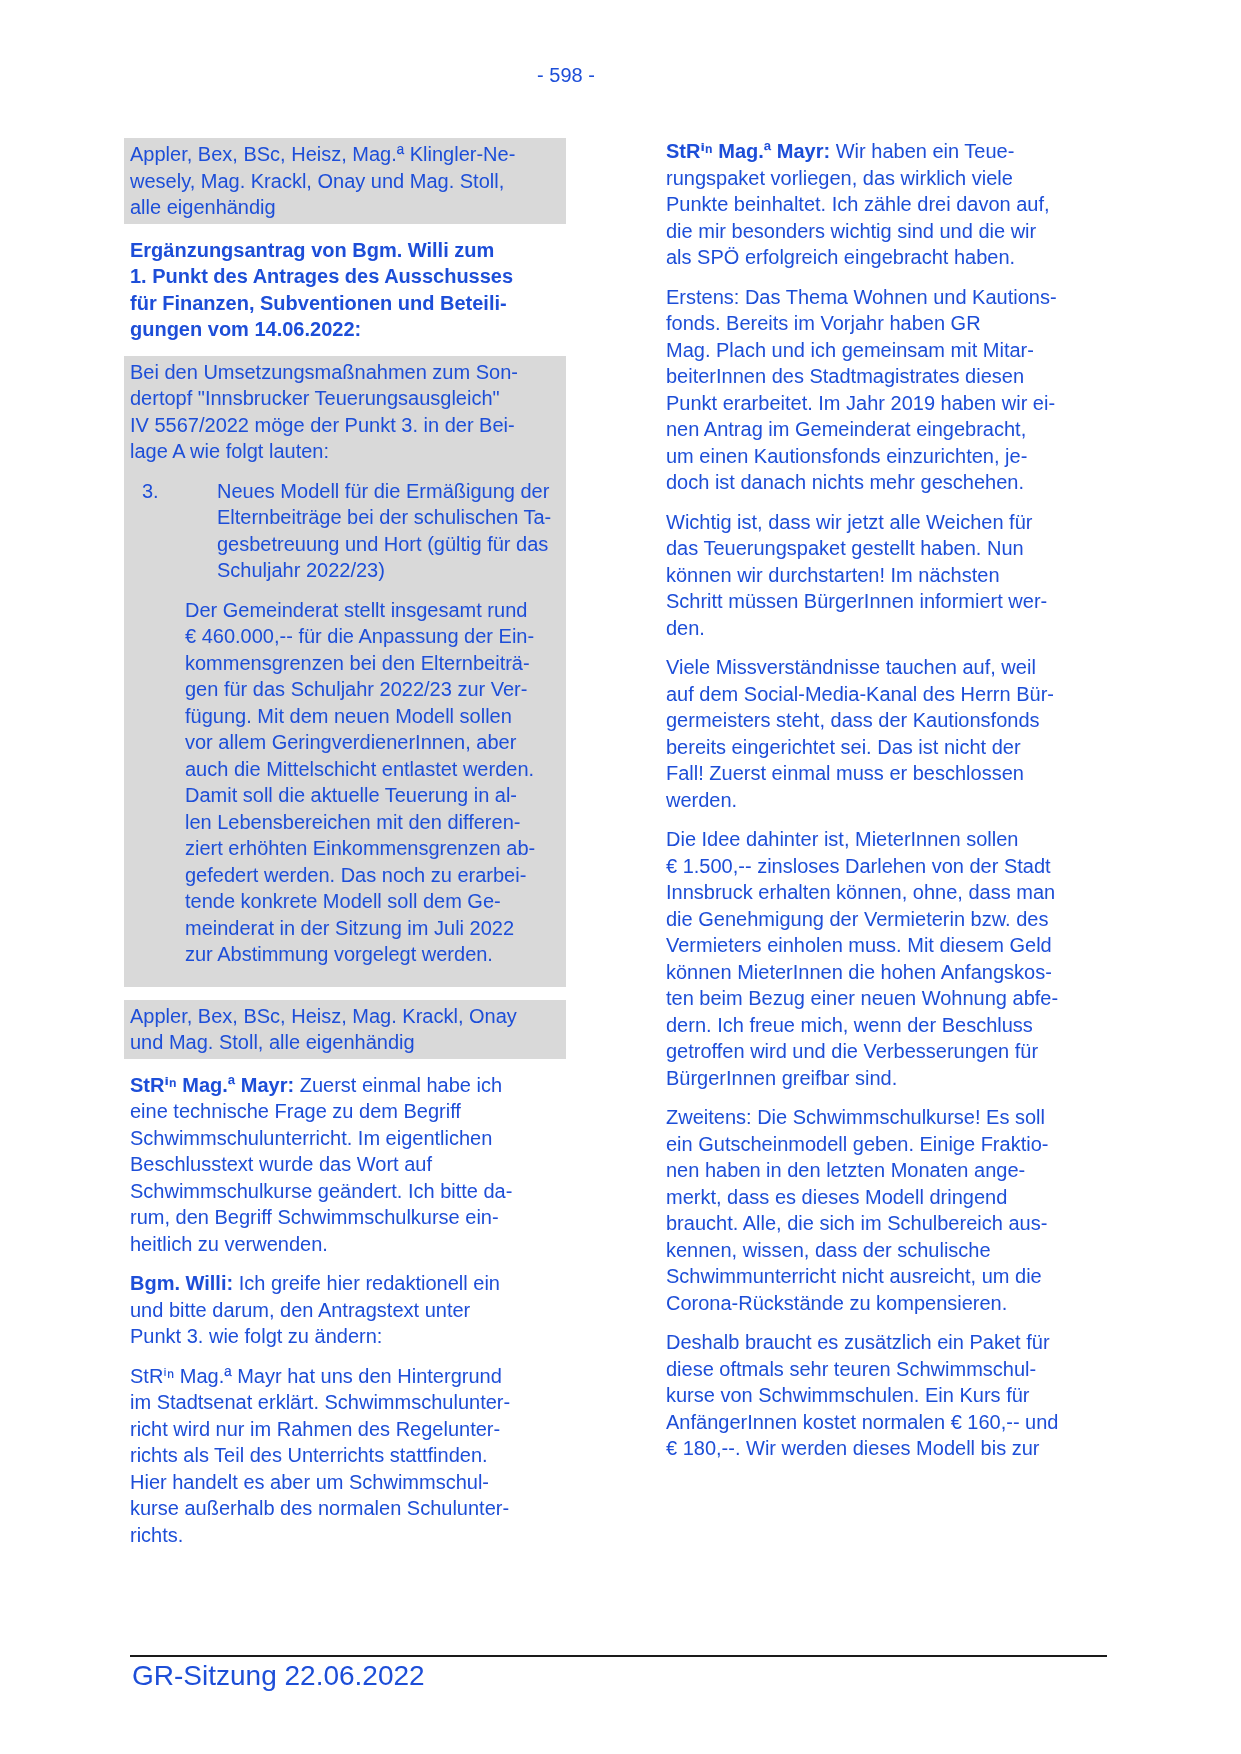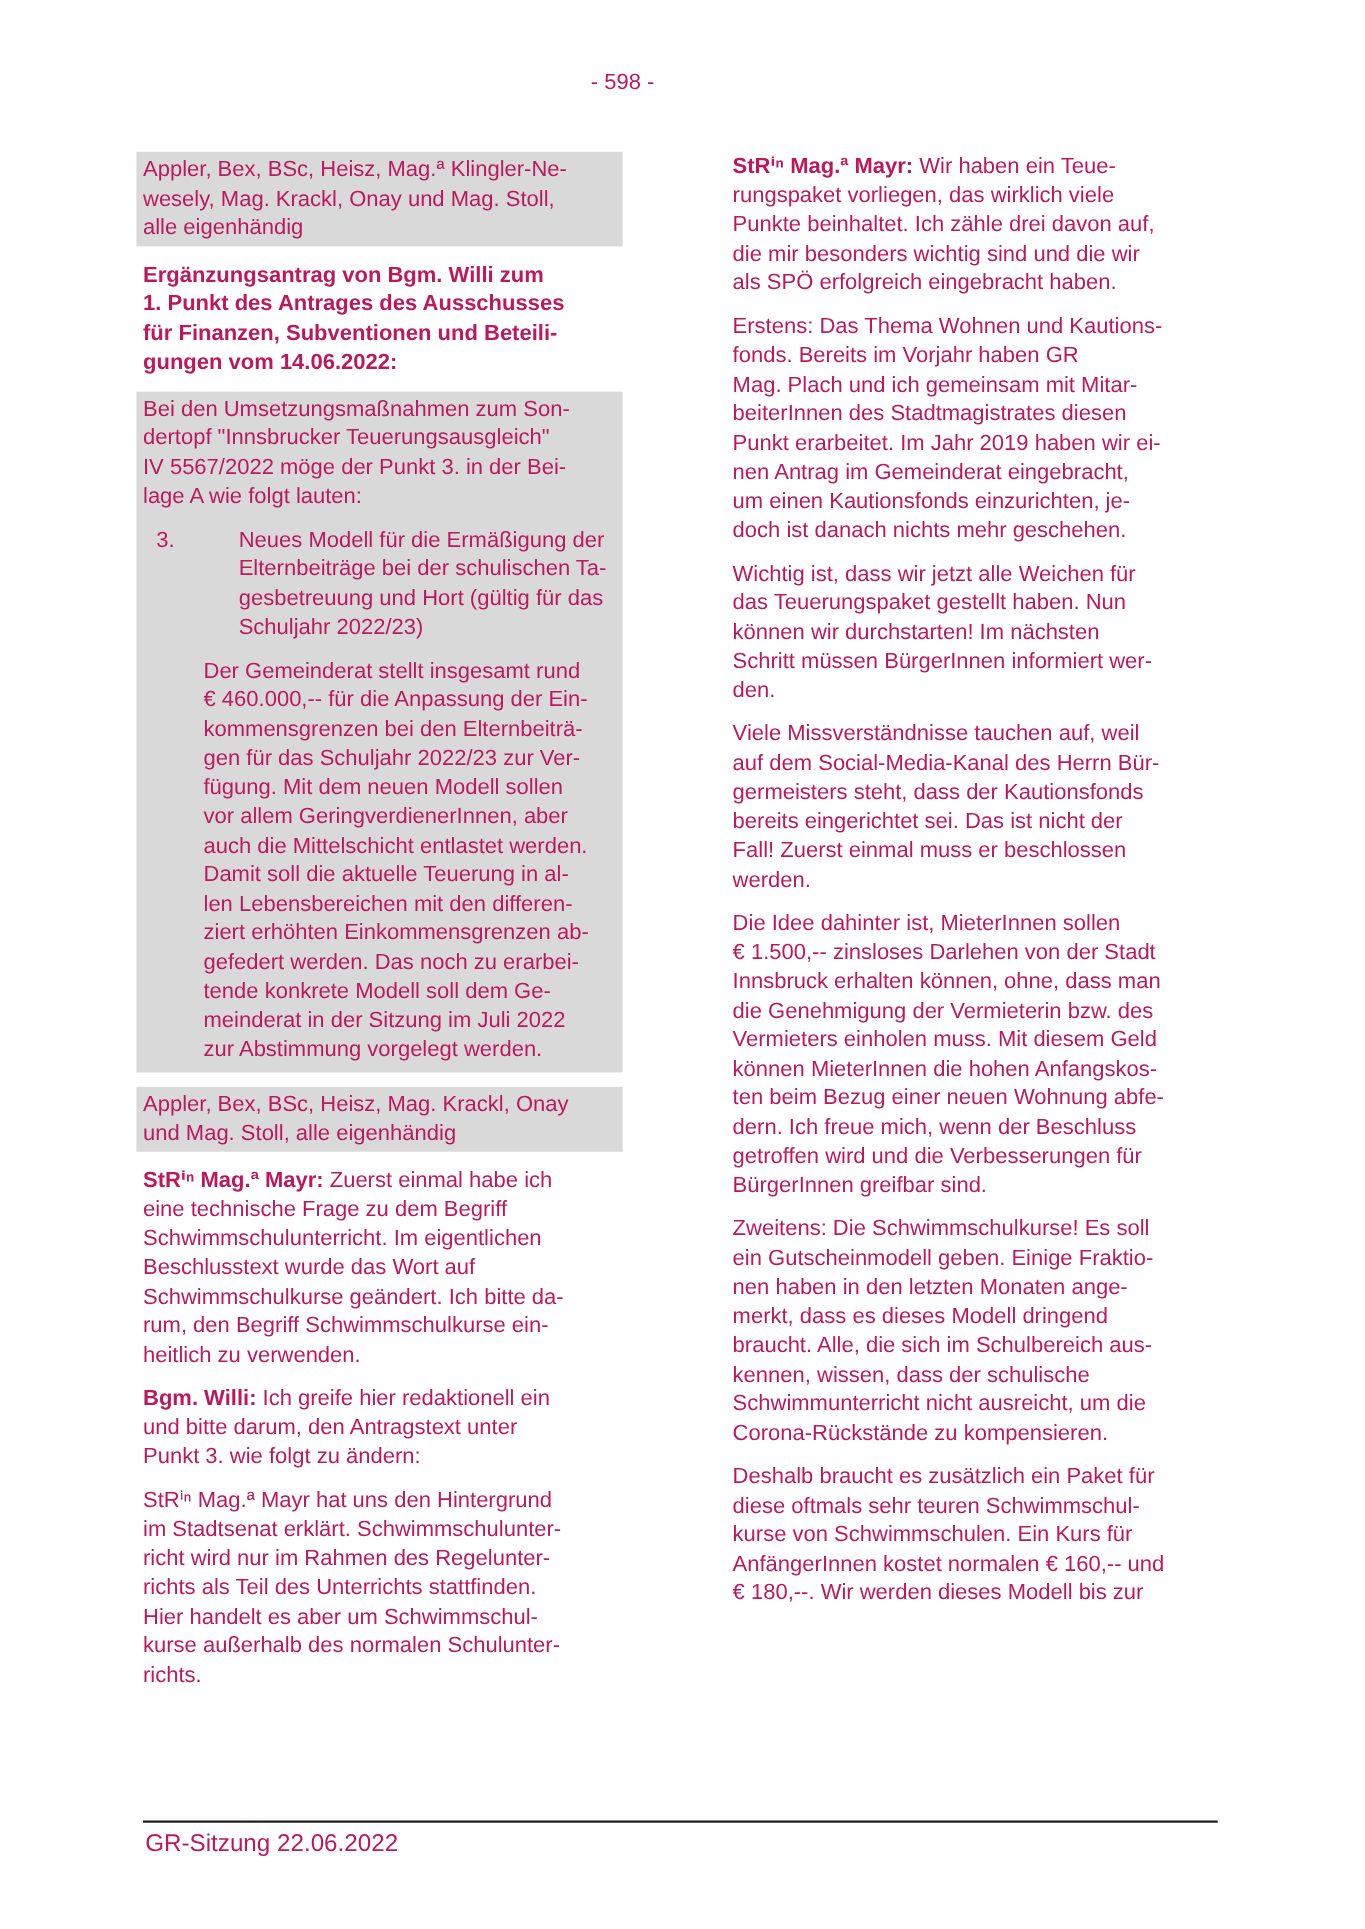--- a/index.html
+++ b/index.html
@@ -43,46 +43,46 @@
     padding: 3px 6px;
     margin-left: -6px !important;
     margin-right: -6px !important;
   }
   .hlgroup {
     background: var(--hl, #d9d9d9);
     padding: 3px 6px;
     margin: 0 -6px 13px -6px;
   }
   .hlgroup p { background: transparent; margin: 0 0 13px 0; }
-  .hlgroup p:last-child { margin-bottom: 4px; }
+  .hlgroup p:last-child { margin-bottom: 16px; }
   .list { display: flex; white-space: normal; }
   .list .marker {
     flex: 0 0 55px;
     padding-left: 12px;
     box-sizing: border-box;
     white-space: pre-line;
   }
   .list .ltext { flex: 1; white-space: pre-line; margin-left: 32px; }
   .indent { padding-left: 55px; }
   .footer-rule {
     position: absolute;
     left: 130px; top: 1655px;
     width: 977px; height: 2px;
     background: #1a1a1a;
   }
   .footer-text {
     position: absolute;
     left: 132px; top: 1663px;
-    font-size: 22px; line-height: 26px;
+    font-size: 28px; line-height: 26px;
   }
 </style>
 </head>
 <body>
 
-<div class="page" style="--hl: #d9d9d9; color: #be185d; text-decoration: underline;">
+<div class="page" style="--hl: #d9d9d9; color: #1d4ed8; text-decoration: underline;">
   <div class="pagenum">- 598 -</div>
 
   <div class="columns">
     <div class="col" id="col-left">
         <p class="hl">Appler, Bex, BSc, Heisz, Mag.ª Klingler-Ne-
 wesely, Mag. Krackl, Onay und Mag. Stoll,
 alle eigenhändig</p>
         <p class="heading">Ergänzungsantrag von Bgm. Willi zum
 1. Punkt des Antrages des Ausschusses
 für Finanzen, Subventionen und Beteili-

